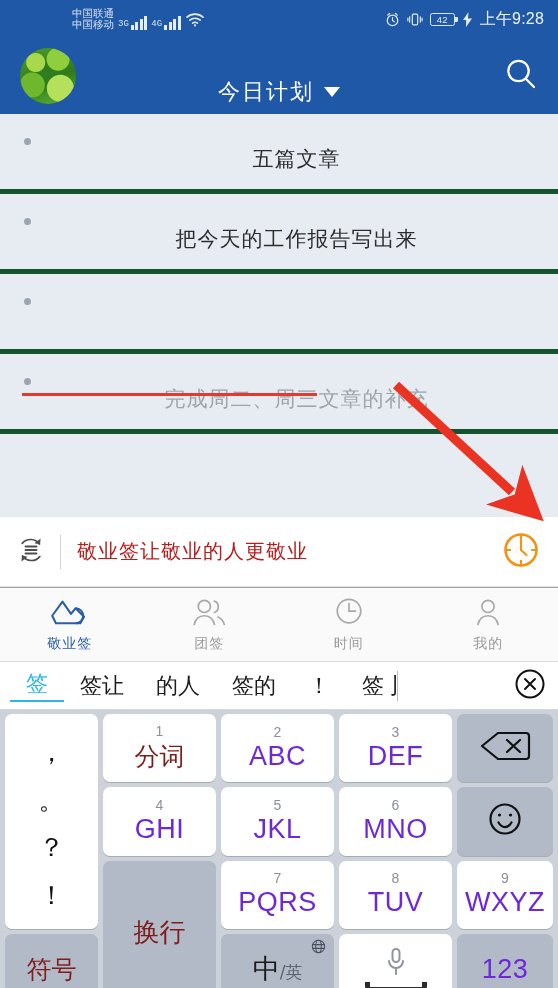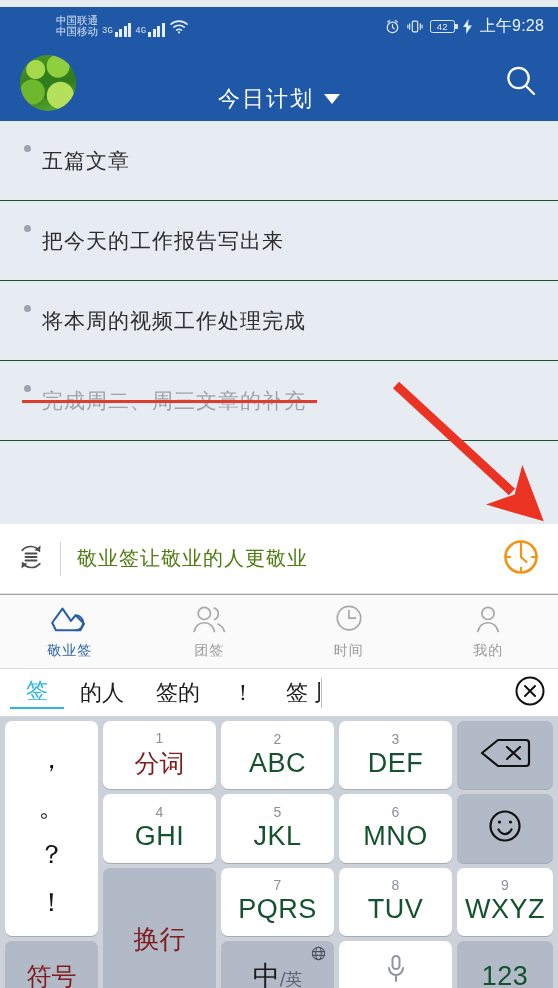--- a/index.html
+++ b/index.html
@@ -9,21 +9,21 @@
     background:#e7ecf3;
     overflow:hidden;
     -webkit-font-smoothing:antialiased;
   }
   #app { position:relative; width:558px; height:988px; overflow:hidden; }
 
   
   .statusbar{
     height:38px; background:#1f58a6; color:#cfddf0;
     display:flex; align-items:center; justify-content:space-between;
-    padding:0 14px 0 56px; font-size:12px;margin-top:7px;
+    padding:0 14px 0 72px; font-size:12px;
   }
   .sb-left{ display:flex; align-items:flex-end; gap:4px; }
   .carriers{ display:flex; flex-direction:column; line-height:1.08; font-size:10.5px; color:#d8e3f2; }
   .sigblock{ display:flex; align-items:flex-end; gap:2px;font-family:Liberation Mono, monospace; }
   .gen{ font-size:9px; color:#d8e3f2; line-height:1; margin-bottom:1px;}
   .bars{ display:flex; align-items:flex-end; gap:1.5px; height:15px; }
   .bars i{ display:block; width:3px; background:#e4edf9; }
   .bars i:nth-child(1){height:5px}
   .bars i:nth-child(2){height:8px}
   .bars i:nth-child(3){height:11px}
@@ -67,21 +67,21 @@
   .caret{
     width:0;height:0;border-left:8px solid transparent;border-right:8px solid transparent;
     border-top:10px solid #fff; pointer-events:auto;
   }
   .search{ margin-left:auto; z-index:2; }
 
   
   .notes{ background:#e7ecf3; height:403px; }
   .note{
     position:relative; height:80px; display:flex; align-items:center;
-    padding-left:24px; border-bottom:1px solid #14532d;
+    padding-left:24px; border-bottom:5px solid #14532d;flex-direction:column;
   }
   .note .dot{
     width:7px;height:7px;border-radius:50%;background:#9ba4af;flex:none;
     align-self:flex-start; margin-top:24px;
   }
   .note .txt{
     margin-left:11px; font-size:21px; color:#2d2d2d; letter-spacing:1px;
     font-family:"DejaVu Sans","Liberation Sans",sans-serif;
   }
   .note.done .txt{ color:#9fa3aa; }
@@ -91,21 +91,21 @@
   }
 
   
   .inputbar{
     height:70px; background:#fff; display:flex; align-items:center;
     padding:0 18px 0 14px; border-bottom:1px solid #e4e4e4;
   }
   .sync{ flex:none; }
   .vsep{ width:1px; height:34px; background:#d5d5d5; margin:0 16px 0 12px; }
   .inputtext{
-    flex:1; font-size:20px; color:#4d7c0f; letter-spacing:1px;
+    flex:1; font-size:20px; color:#b91c1c; letter-spacing:1px;
     font-family:Liberation Sans, sans-serif;
   }
   .clockbtn{ flex:none; }
 
   
   .tabbar{
     height:75px; background:#fafafa; display:flex; border-bottom:1px solid #dcdcdc;
     border-top:1px solid #a3a3a3;
   }
   .tab{ flex:1; display:flex; flex-direction:column; align-items:center; justify-content:center; gap:4px; }
@@ -132,21 +132,21 @@
     display:grid; grid-template-columns:93px 1fr 1fr 1fr 96px;
     grid-template-rows:1fr 1fr 1fr 70px; gap:5px;
   }
   .key{
     background:#fff; border-radius:7px; display:flex;
     align-items:center; justify-content:center; flex-direction:column;
     box-shadow:0 1px 0 rgba(0,0,0,.18); position:relative;
   }
   .key.grey{ background:#b2bac7; }
   .key .num{ font-size:14px; color:#8a8f98; line-height:1; margin-bottom:2px; }
-  .key .main{ font-size:27px; color:#14532d; letter-spacing:.5px; }
+  .key .main{ font-size:27px; color:#6d28d9; letter-spacing:.5px; }
   .key .cn{ font-size:25px; color:#7f1d1d;
             font-family:Liberation Serif, serif; }
   .punct{
     grid-row:1 / span 3; justify-content:space-around; padding:14px 0 10px;
   }
   .punct span{ font-size:26px; color:#111; line-height:1; }
   .k-enter{ grid-row:3 / span 2; }
   .k-enter .cn{ font-size:26px; }
   .globe{ position:absolute; top:5px; right:8px; }
   .zhen{ display:flex; align-items:baseline; }
@@ -250,21 +250,20 @@
     <div class="note">
       <span class="dot"></span>
       <span class="txt">五篇文章</span>
     </div>
     <div class="note">
       <span class="dot"></span>
       <span class="txt">把今天的工作报告写出来</span>
     </div>
     <div class="note">
       <span class="dot"></span>
-      <span class="txt">将本周的视频工作处理完成</span>
     </div>
     <div class="note done">
       <span class="dot"></span>
       <span class="txt">完成周二、周三文章的补充</span>
       <span class="strike"></span>
     </div>
   </div>
 
   <div class="inputbar">
     <span class="sync">
@@ -333,20 +332,21 @@
           <circle cx="16" cy="10" r="6.5"></circle>
             <path d="M5 30c1.5-7 6-10 11-10s9.5 3 11 10"></path>
           </svg>
       </span>
       <span class="lbl">我的</span>
     </div>
   </div>
 
   <div class="candbar">
     <span class="cand sel">签</span>
+    <span class="cand">签让</span>
     <span class="cand">的人</span>
     <span class="cand">签的</span>
     <span class="cand">！</span>
     <span class="cand clip">签亅</span>
     <span class="candclose">
       <svg width="32" height="32" viewBox="0 0 32 32">
           <circle cx="16" cy="16" r="13.5" fill="none" stroke="#111" stroke-width="2"></circle>
       <path d="M11 11l10 10M21 11l-10 10" stroke="#111" stroke-width="2" stroke-linecap="round"></path>
         </svg>
     </span>

